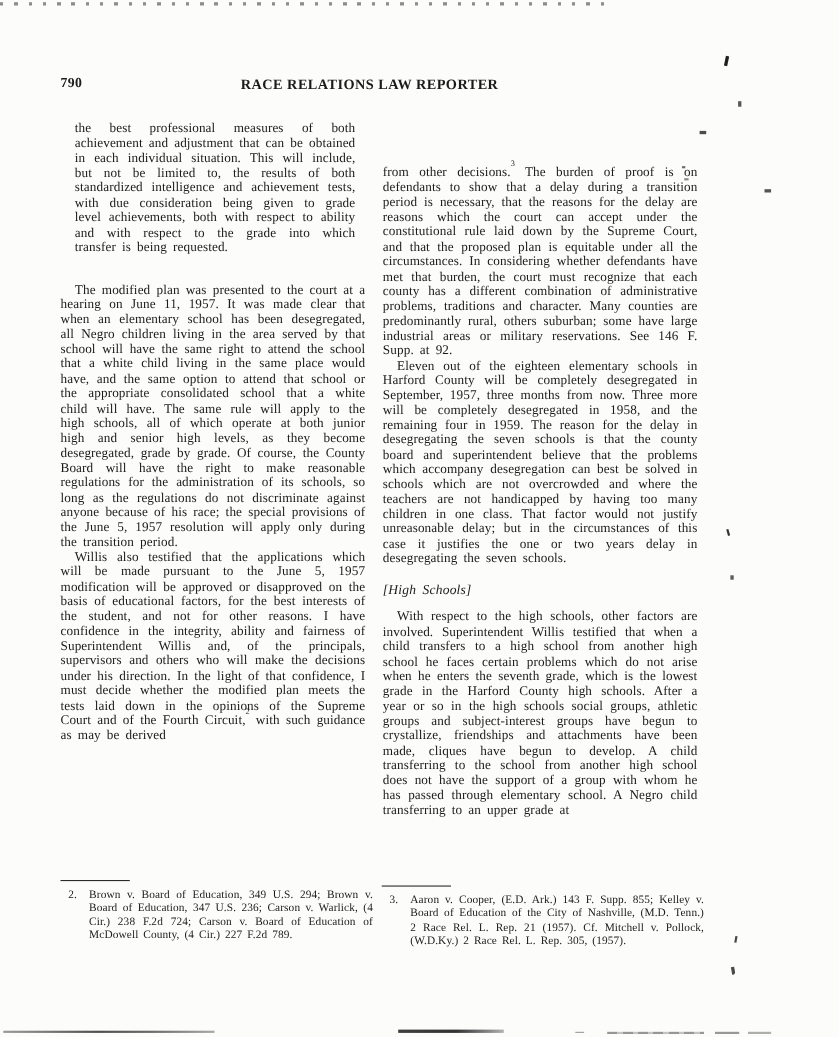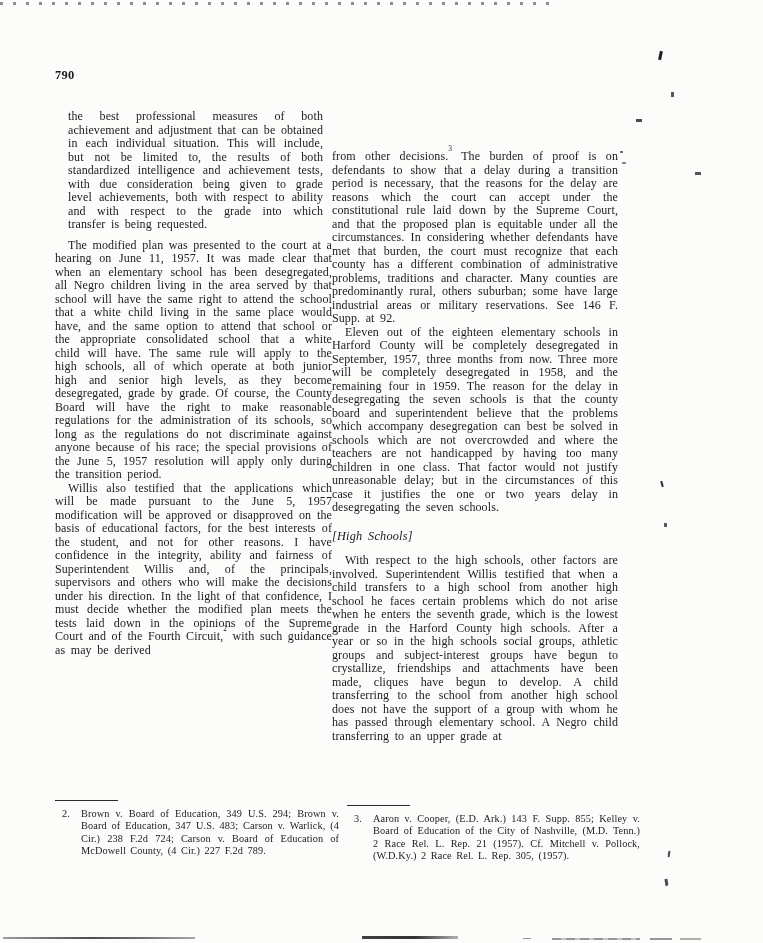--- a/index.html
+++ b/index.html
@@ -44,30 +44,31 @@
     font-size: 13px;
     font-weight: bold;
     letter-spacing: 0.4px;
   }
   .columns {
     position: absolute;
     top: 110px;
     left: 55px;
     width: 579px;
     display: flex;
+    gap: 16px;
   }
   .col { text-align: justify; font-size: 12px; line-height: 13.5px; word-spacing: 2.4px; letter-spacing: 0.1px; }
   .col-left  { width: 277px; }
   .col-right { width: 286px; }
   p { margin: 0; text-indent: 13px; }
   p.no-indent { text-indent: 0; margin-top: 40px; }
   p.quote { margin-left: 13px; margin-right: 9px; }
   p.q1 { text-indent: 0; }
   p.q2 { text-indent: 12px; }
-  p.after-quote { margin-top: 7px; }
+  p.after-quote { margin-top: 25px; }
   h3.section-heading {
     margin: 15px 0 11px 0;
     font-size: 12.3px;
     font-weight: normal;
     font-style: italic;
     letter-spacing: 0.2px;
     text-align: left;
     text-indent: 0;
   }
   sup.fn-ref {
@@ -120,20 +121,21 @@
 </style>
 </head>
 <body>
 
 <div class="page">
 
   <div class="top-dots"></div>
 
   <div class="header">
     <span class="page-num">790</span>
+    <span class="running-title">RACE RELATIONS LAW REPORTER</span>
   </div>
 
   <div class="columns">
 
     <div class="col col-left">
       <p class="quote q1">the best professional measures of both achievement and adjustment that can be obtained in each individual situation. This will include, but not be limited to, the results of both standardized intelligence and achievement tests, with due consideration being given to grade level achievements, both with respect to ability and with respect to the grade into which transfer is being requested.</p>
       <p class="after-quote">The modified plan was presented to the court at a hearing on June 11, 1957. It was made clear that when an elementary school has been desegregated, all Negro children living in the area served by that school will have the same right to attend the school that a white child living in the same place would have, and the same option to attend that school or the appropriate consolidated school that a white child will have. The same rule will apply to the high schools, all of which operate at both junior high and senior high levels, as they become desegregated, grade by grade. Of course, the County Board will have the right to make reasonable regulations for the administration of its schools, so long as the regulations do not discriminate against anyone because of his race; the special provisions of the June 5, 1957 resolution will apply only during the transition period.</p>
       <p><span>Willis also testified that the applications which will be made pursuant to the June 5, 1957 modification will be approved or disapproved on the basis of educational factors, for the best interests of the student, and not for other reasons. I have confidence in the integrity, ability and fairness of Superintendent Willis and, of the principals, supervisors and others who will make the decisions under his direction. In the light of that confidence, I must decide whether the modified plan meets the tests laid down in the opinions of the Supreme Court and of the Fourth Circuit,</span><sup class="fn-ref">2</sup><span> with such guidance as may be derived</span></p>
     </div>
 
@@ -143,21 +145,21 @@
       <h3 class="section-heading">[High Schools]</h3>
       <p>With respect to the high schools, other factors are involved. Superintendent Willis testified that when a child transfers to a high school from another high school he faces certain problems which do not arise when he enters the seventh grade, which is the lowest grade in the Harford County high schools. After a year or so in the high schools social groups, athletic groups and subject-interest groups have begun to crystallize, friendships and attachments have been made, cliques have begun to develop. A child transferring to the school from another high school does not have the support of a group with whom he has passed through elementary school. A Negro child transferring to an upper grade at</p>
     </div>
 
   </div>
 
   <div class="footnote fn-left">
     <div class="fn-rule"></div>
     <div class="fn-body">
       <span class="fn-num">2.</span>
-      <span class="fn-text">Brown v. Board of Education, 349 U.S. 294; Brown v. Board of Education, 347 U.S. 483; Carson v. Warlick, (4 Cir.) 238 F.2d 724; Carson v. Board of Education of McDowell County, (4 Cir.) 227 F.2d 789.</span>
+      <span class="fn-text">Brown v. Board of Education, 349 U.S. 294; Brown v. Board of Education, 347 U.S. 236; Carson v. Warlick, (4 Cir.) 238 F.2d 724; Carson v. Board of Education of McDowell County, (4 Cir.) 227 F.2d 789.</span>
     </div>
   </div>
 
   <div class="footnote fn-right">
     <div class="fn-rule"></div>
     <div class="fn-body">
       <span class="fn-num">3.</span>
       <span class="fn-text">Aaron v. Cooper, (E.D. Ark.) 143 F. Supp. 855; Kelley v. Board of Education of the City of Nashville, (M.D. Tenn.) 2 Race Rel. L. Rep. 21 (1957). Cf. Mitchell v. Pollock, (W.D.Ky.) 2 Race Rel. L. Rep. 305, (1957).</span>
     </div>
   </div>

